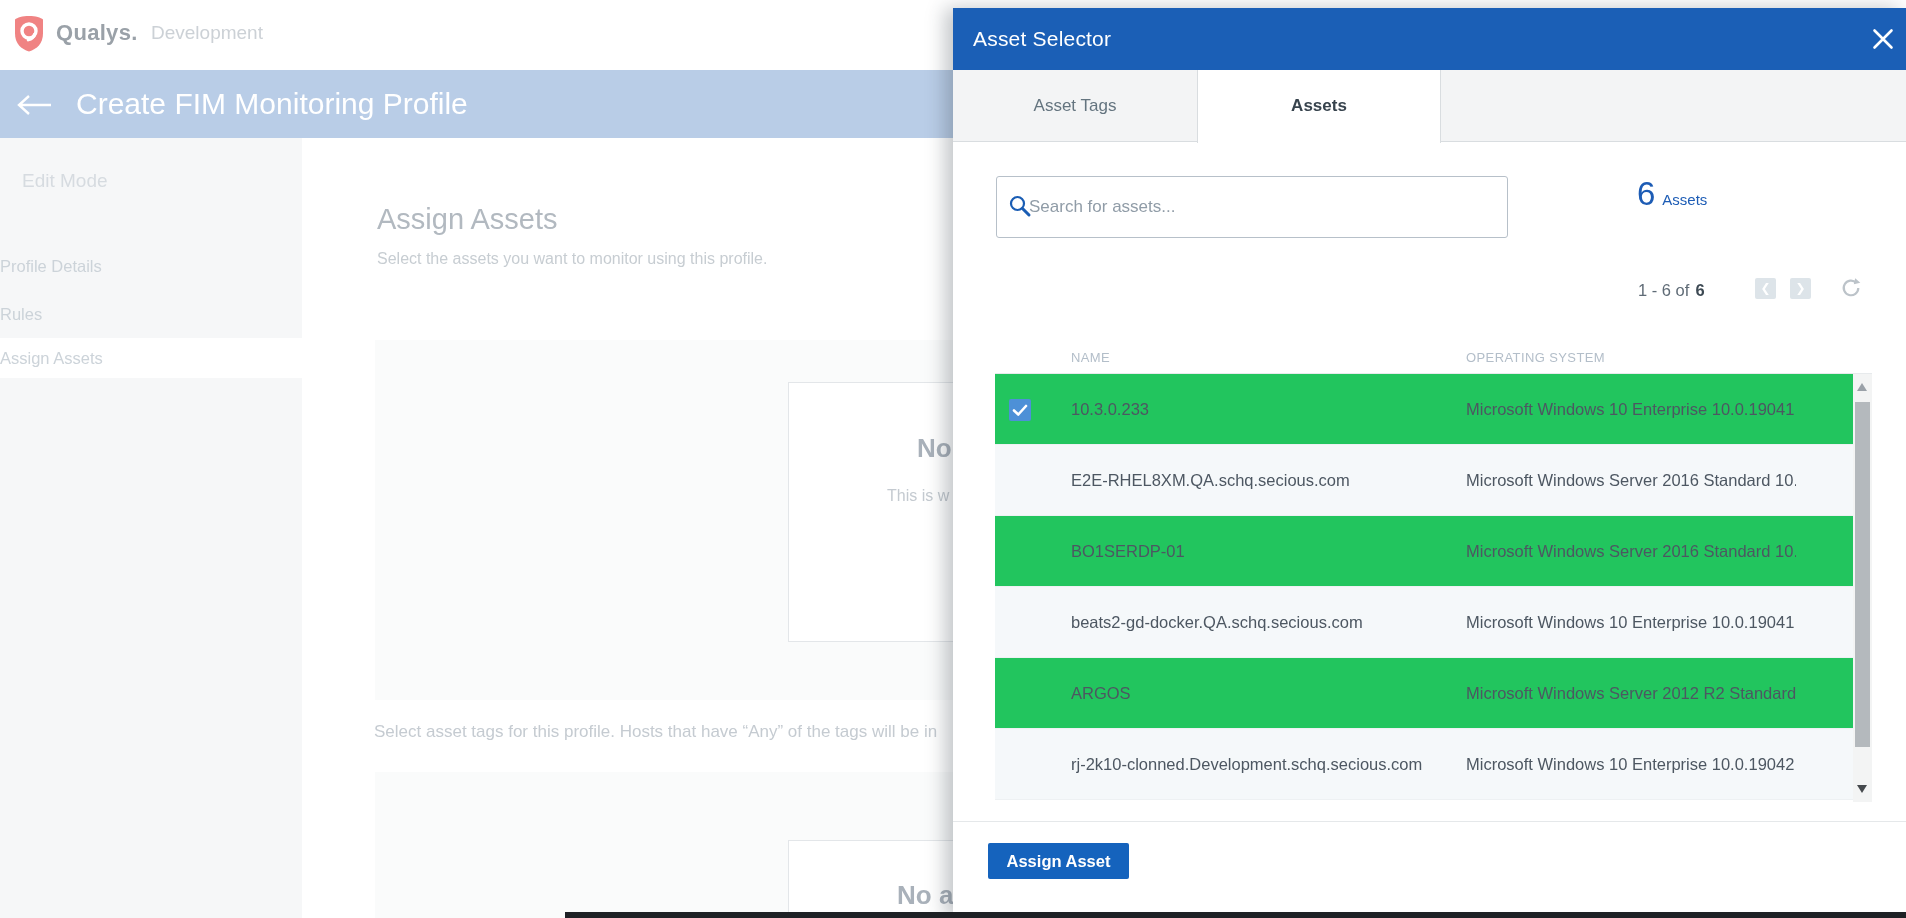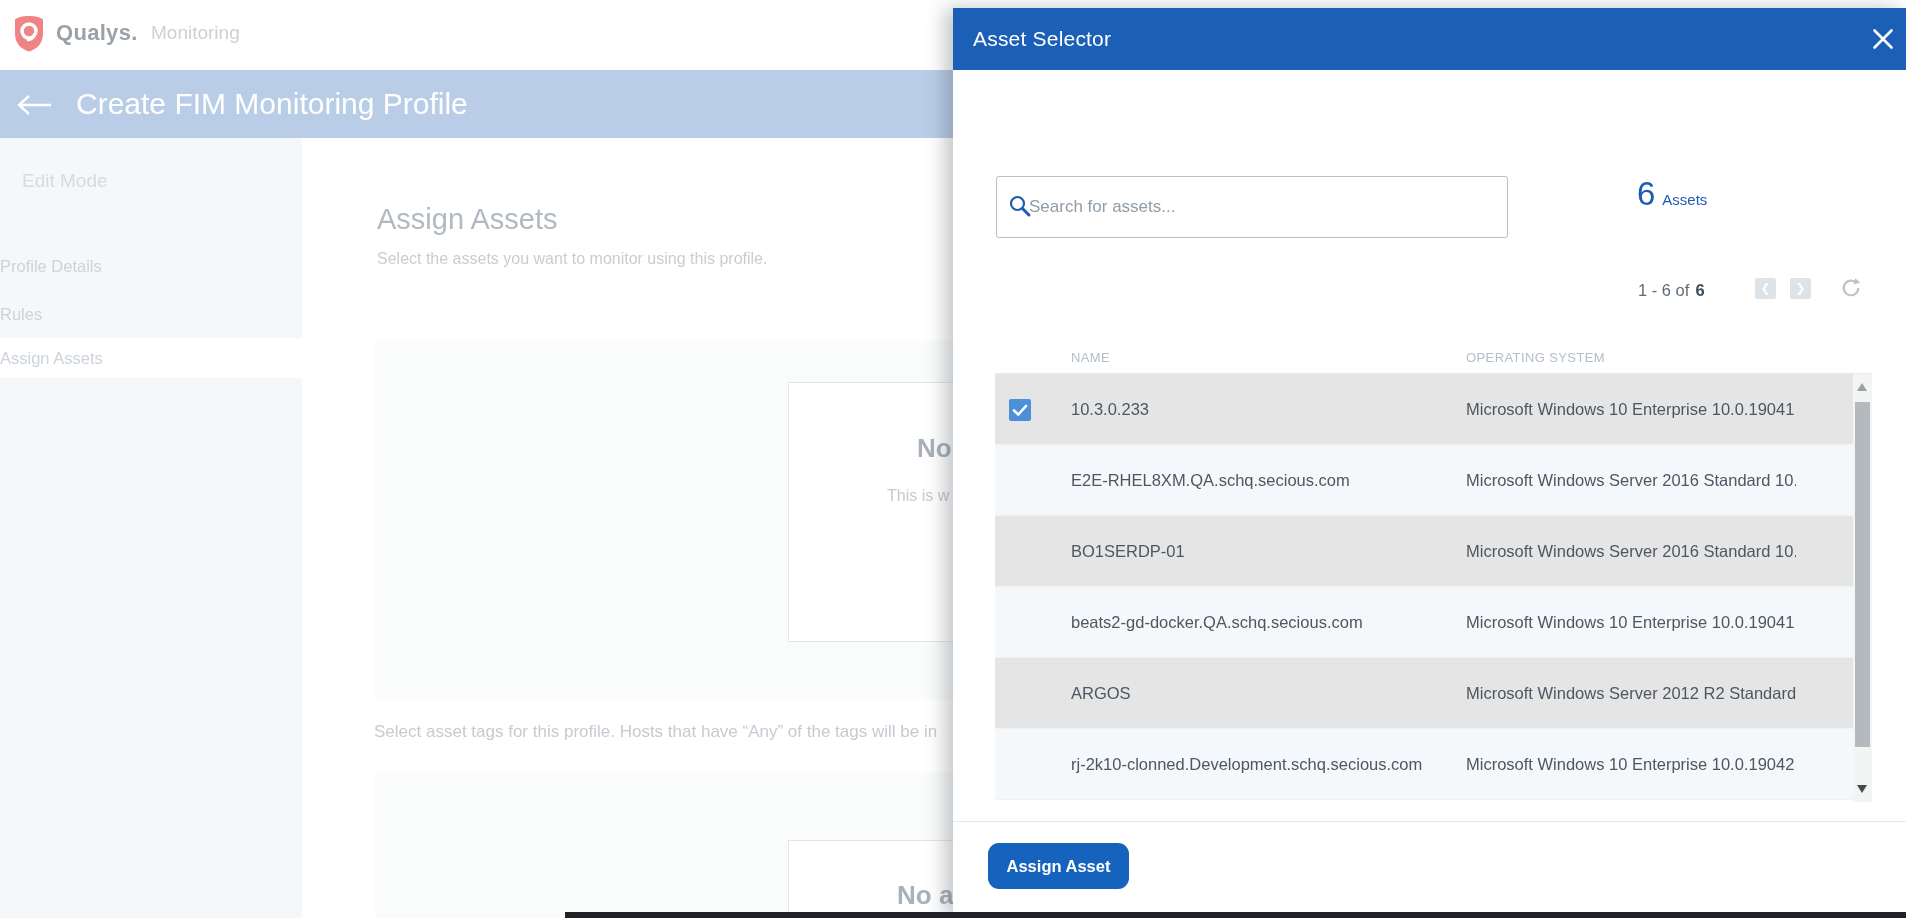--- a/index.html
+++ b/index.html
@@ -53,50 +53,50 @@
   .pag-text{left:685px;top:273px;font-size:16.5px;color:#5f6b76;white-space:nowrap;}
   .pag-text .total{font-weight:bold;color:#3e4a54;margin-left:6px;}
   .pag-btn{width:21px;height:21px;background:#dde4e9;border-radius:2px;text-align:center;line-height:21px;
            font-size:12px;color:#ffffff;font-weight:bold;}
   .pag-prev{left:802px;top:270px;}
   .pag-next{left:837px;top:270px;}
   .m-refresh{left:887px;top:269px;width:22px;height:22px;}
   .th-name{left:118px;top:342px;font-size:13px;color:#b3bec9;letter-spacing:.4px;}
   .th-os{left:513px;top:342px;font-size:13px;color:#b3bec9;letter-spacing:.4px;}
   .t-body{left:42px;top:365px;width:877px;height:428px;border-top:1px solid #e7eaec;}
-  .t-row{position:relative;width:877px;height:71px;border-bottom:1px solid #eef1f3;box-sizing:border-box;background:#e5e5e5;}
+  .t-row{position:relative;width:877px;height:71px;border-bottom:1px solid #eef1f3;box-sizing:border-box;background:#22c55e;}
   .t-row:nth-child(even){background:#f5f8fa;}
   .t-cb{position:absolute;left:14px;top:25px;width:22px;height:22px;background:#4d90d7;border-radius:2px;}
   .t-name{position:absolute;left:76px;top:50%;transform:translateY(-50%);font-size:16.5px;color:#4d5762;white-space:nowrap;}
   .t-os{position:absolute;left:471px;top:50%;transform:translateY(-50%);font-size:16.5px;color:#4d5762;white-space:nowrap;
         max-width:330px;overflow:hidden;}
   .sb{left:900px;top:366px;width:19px;height:428px;background:#f3f4f4;}
   .sb-up{position:absolute;left:4px;top:9px;width:0;height:0;border-left:5.5px solid transparent;border-right:5.5px solid transparent;border-bottom:8px solid #9aa1a8;}
   .sb-thumb{position:absolute;left:2px;top:28px;width:15px;height:345px;background:#b4b9bd;}
   .sb-down{position:absolute;left:4px;bottom:9px;width:0;height:0;border-left:5.5px solid transparent;border-right:5.5px solid transparent;border-top:8px solid #45494d;}
   .m-divider{left:0;top:813px;width:953px;height:1px;background:#e5e8ea;}
-  .assign-btn{left:35px;top:835px;width:141px;height:46px;background:#1563bd;border:none;border-radius:11px;
+  .assign-btn{left:35px;top:835px;width:141px;height:36px;background:#1563bd;border:none;border-radius:2px;
               color:#ffffff;font-size:16.5px;font-weight:bold;font-family:inherit;cursor:pointer;}
   .blackbar{left:565px;top:912px;width:1341px;height:6px;background:#1e2125;z-index:30;}
 </style>
 </head>
 <body>
 
 <div class="stage">
 
   <div class="abs topbar">
     <div class="abs logo">
       <svg width="32" height="40" viewBox="0 0 32 40">
         <path d="M16 2 C22.5 2 28 3.6 30 5.6 L30 19.5 C30 29.5 23.8 35.2 16 37.5 C8.2 35.2 2 29.5 2 19.5 L2 5.6 C4 3.6 9.5 2 16 2 Z" fill="#f08383"></path>
         <circle cx="16" cy="17" r="7" fill="none" stroke="#ffffff" stroke-width="3.4"></circle>
         <path d="M21.5 20.5 Q20.3 24.6 15.3 25.8" fill="none" stroke="#ffffff" stroke-width="3.2" stroke-linecap="round"></path>
       </svg>
     </div>
     <div class="abs brand-name">Qualys.</div>
-    <div class="abs brand-edition">Monitoring</div>
+    <div class="abs brand-edition">Development</div>
   </div>
 
   <div class="abs pageheader">
     <div class="abs back-arrow">
       <svg width="38" height="24" viewBox="0 0 38 24">
         <path d="M13 3 L3 12 L13 21 M3 12 H35" fill="none" stroke="#ffffff" stroke-width="2.4"></path>
       </svg>
     </div>
     <div class="abs pagetitle">Create FIM Monitoring Profile</div>
   </div>
@@ -126,20 +126,24 @@
 
     <div class="abs m-header">
       <div class="abs m-title">Asset Selector</div>
       <div class="abs m-close">
         <svg width="22" height="22" viewBox="0 0 22 22">
           <path d="M2.5 2.5 L19.5 19.5 M19.5 2.5 L2.5 19.5" stroke="#ffffff" stroke-width="2.6" stroke-linecap="round"></path>
         </svg>
       </div>
     </div>
 
+    <div class="abs m-tabs">
+      <div class="m-tab t0">Asset Tags</div>
+      <div class="m-tab t1">Assets</div>
+    </div>
 
     <input class="abs m-search" type="text" placeholder="Search for assets..." style="">
     <div class="abs m-search-icon">
       <svg width="24" height="24" viewBox="0 0 24 24">
         <circle cx="9.5" cy="9.5" r="6.5" fill="none" stroke="#1a5db4" stroke-width="2.2"></circle>
         <path d="M14.5 14.5 L21 21" stroke="#1a5db4" stroke-width="3" stroke-linecap="round"></path>
       </svg>
     </div>
 
     <div class="abs m-count">

